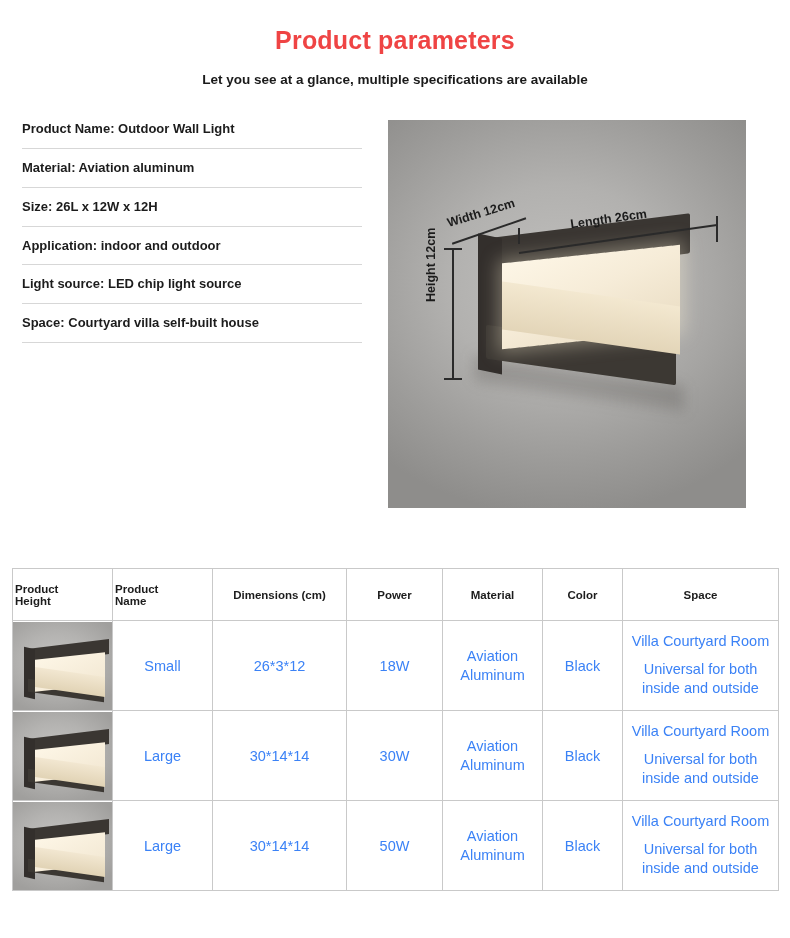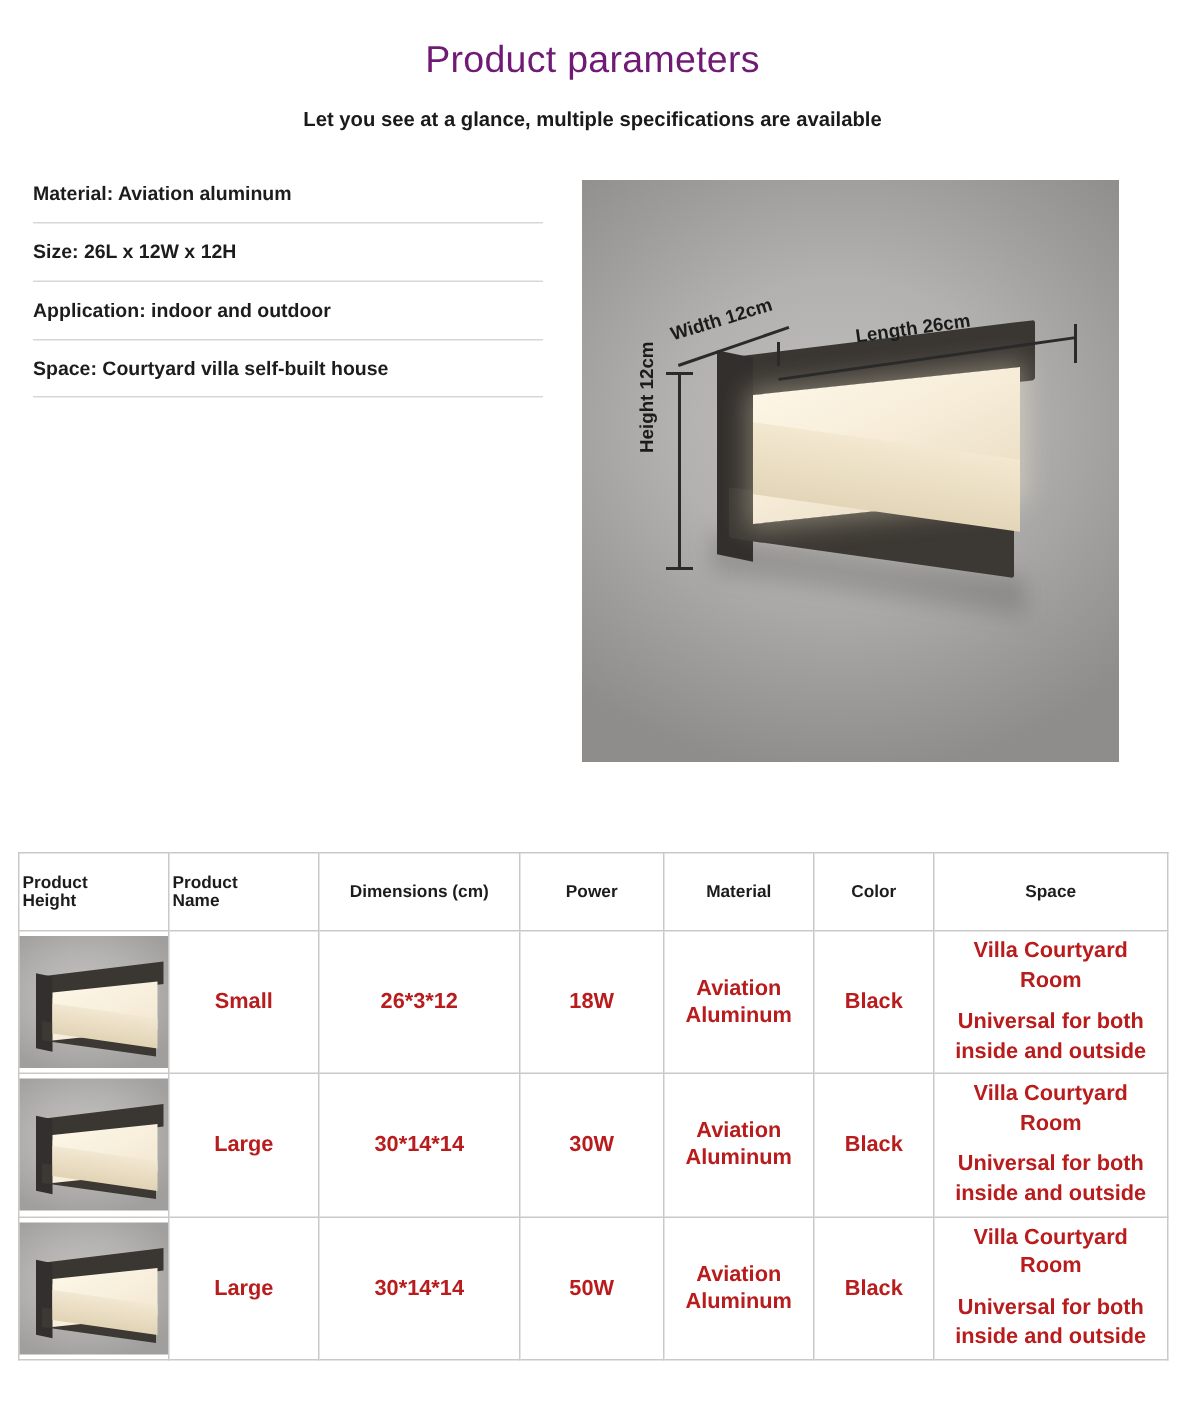--- a/index.html
+++ b/index.html
@@ -17,23 +17,23 @@
     background: #fff;
   }
 
   
   .header {
     padding-top: 26px;
     text-align: center;
   }
   .title {
     font-size: 25px;
-    font-weight: normal;
+    font-weight: bold;
     letter-spacing: 0.2px;
-    color: #701a75;
+    color: #ef4444;
     margin: 0;
   }
   .subtitle {
     margin-top: 17px;
     font-size: 13.5px;
     font-weight: bold;
     color: #1a1a1a;
   }
 
   
@@ -189,22 +189,22 @@
     padding: 4px 2px;
   }
   thead th.col-img, thead th.col-name {
     font-size: 10.5px;
     text-align: left;
     padding-left: 8px;
   }
   table.spec-table tbody td {
     height: 90px;
     font-size: 14.5px;
-    font-weight: bold;
-    color: #b91c1c;
+    font-weight: normal;
+    color: #3b82f6;
   }
   td.cell-material { font-size: 11.5px; line-height: 1.25; }
   td.cell-space { font-size: 10px; font-weight: bold; line-height: 1.35; padding: 4px 6px; }
   td.cell-space .space-line2 { margin-top: 8px; }
   td.cell-img { padding: 0; }
 
   .thumb {
     position: relative;
     width: 100%;
     height: 88px;
@@ -251,23 +251,25 @@
 <div class="page">
 
   <div class="header">
     <h1 class="title">Product parameters</h1>
     <div class="subtitle">Let you see at a glance, multiple specifications are available</div>
   </div>
 
   <div class="main">
 
     <div class="specs">
+      <div class="spec-row">Product Name: Outdoor Wall Light</div>
       <div class="spec-row">Material: Aviation aluminum</div>
       <div class="spec-row">Size: 26L x 12W x 12H</div>
       <div class="spec-row">Application: indoor and outdoor</div>
+      <div class="spec-row">Light source: LED chip light source</div>
       <div class="spec-row">Space: Courtyard villa self-built house</div>
     </div>
 
     <div class="photo-wrap">
       <div class="photo-bg"></div>
 
       <div class="lamp">
         <div class="lamp-shadow"></div>
         <div class="lamp-top"></div>
         <div class="lamp-left"></div>

